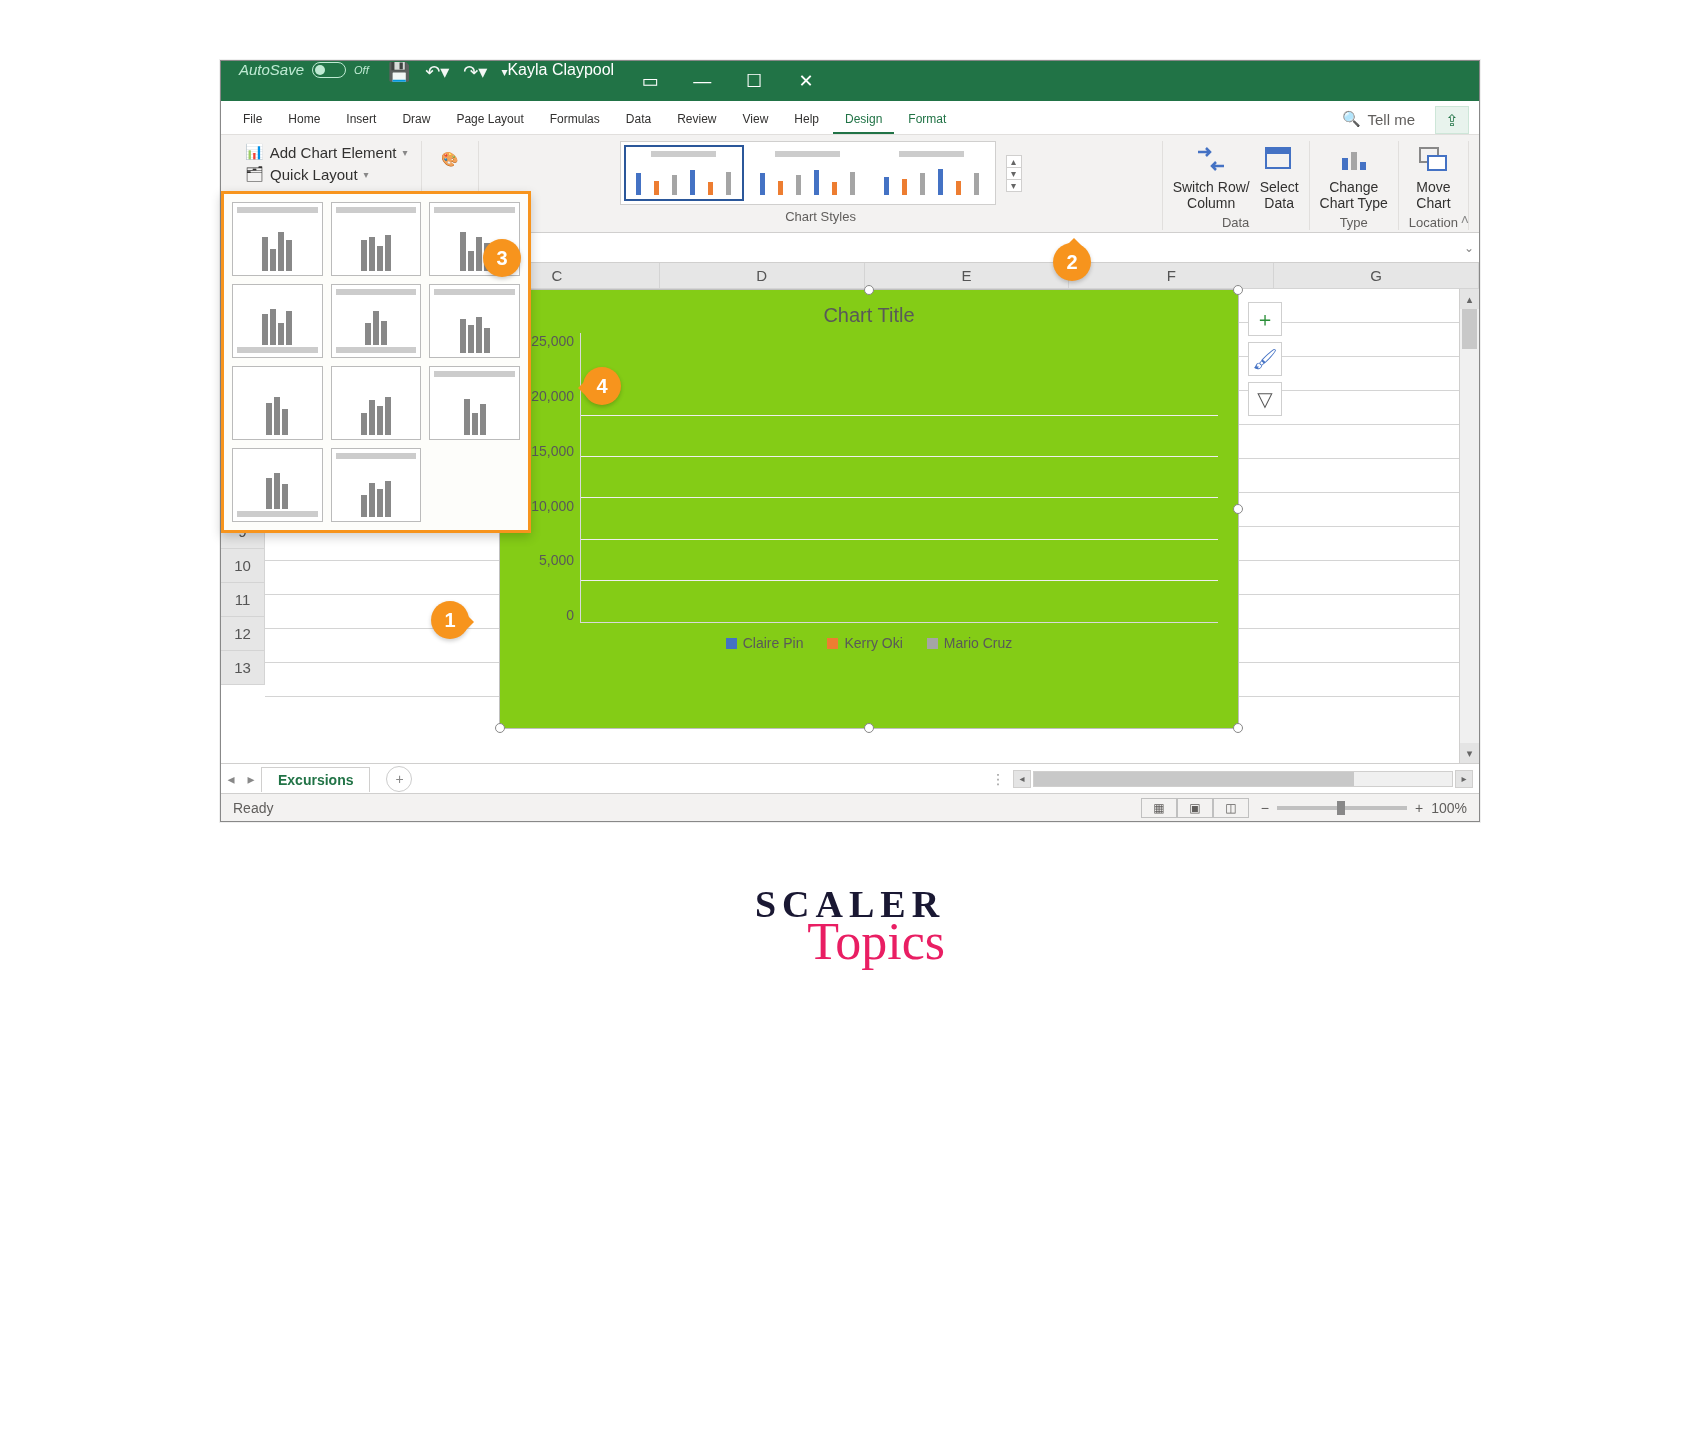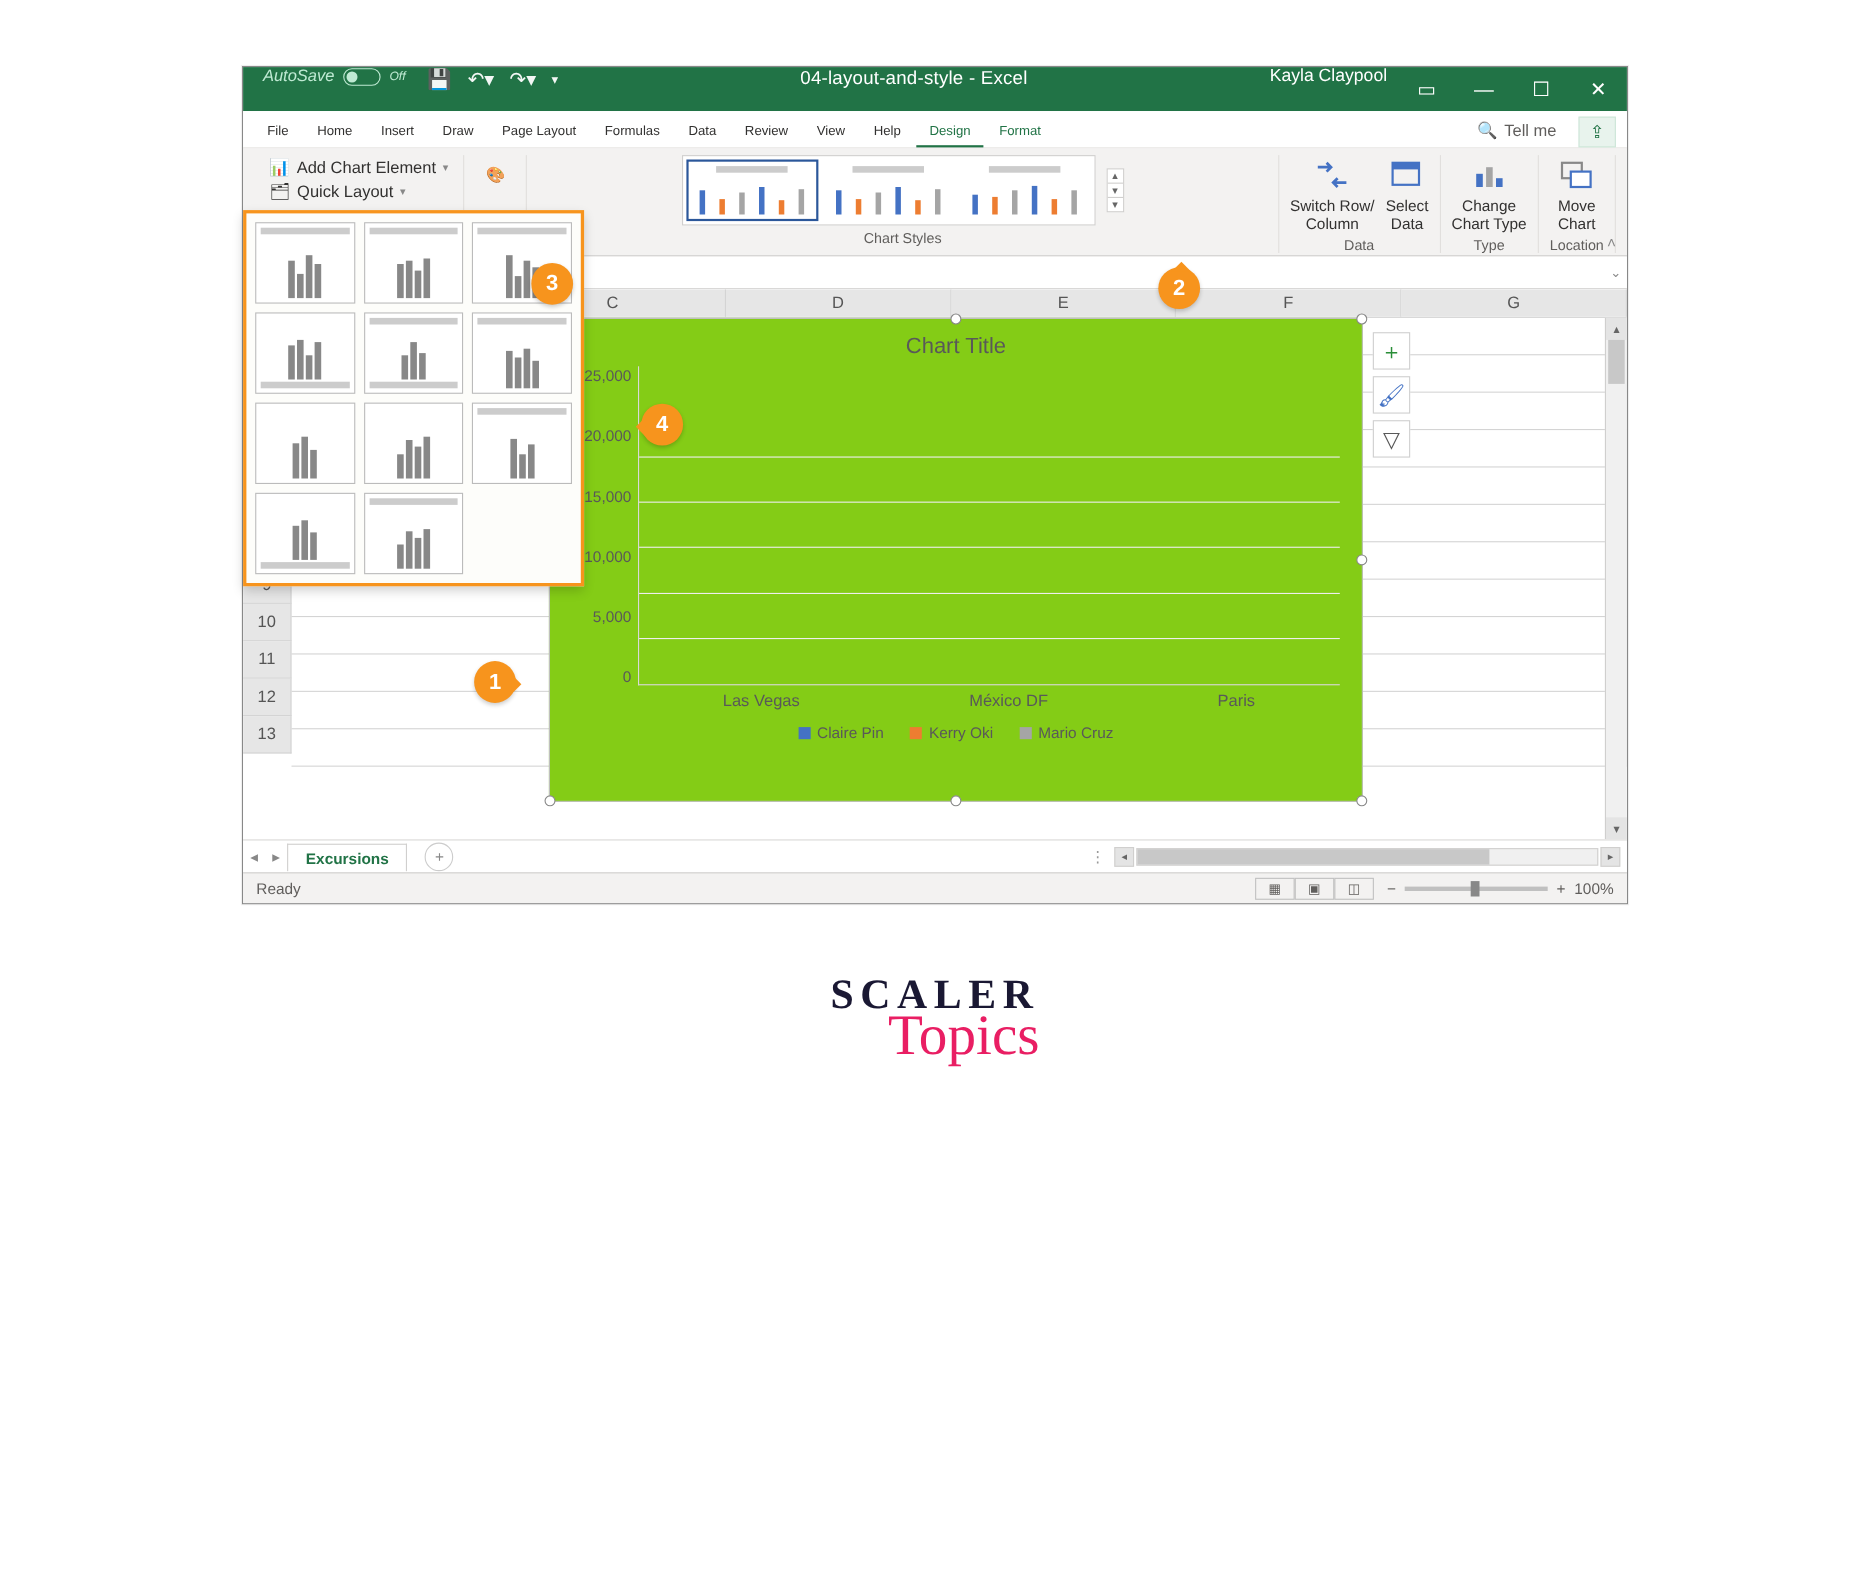--- a/index.html
+++ b/index.html
@@ -155,21 +155,20 @@
           <span class="dot"></span>
         </span>
       <span style="font-size:11px">Off</span>
     </div>
     <div class="qat">
       <span class="qbtn">💾</span>
       <span class="qbtn">↶▾</span>
       <span class="qbtn">↷▾</span>
       <span class="qbtn" style="font-size:12px">▾</span>
     </div>
-    <div class="title">04-layout-and-style - Excel</div>
     <div class="user">Kayla Claypool</div>
     <div class="win">
       <div class="wbtn">▭</div>
       <div class="wbtn">—</div>
       <div class="wbtn">☐</div>
       <div class="wbtn">✕</div>
     </div>
   </div>
 
   <div class="tabs">
@@ -449,25 +448,20 @@
                     <div class="bar" style="height: 88.5714%; background: rgb(165, 165, 165);"></div>
                   </div>
                 </div>
             <div class="gridline" style="bottom: 14.2857%;"></div>
                 <div class="gridline" style="bottom: 28.5714%;"></div>
                 <div class="gridline" style="bottom: 42.8571%;"></div>
                 <div class="gridline" style="bottom: 57.1429%;"></div>
                 <div class="gridline" style="bottom: 71.4286%;"></div>
               </div>
           </div>
-          <div class="xaxis" id="xaxis">
-              <div>Las Vegas</div>
-              <div>México DF</div>
-              <div>Paris</div>
-            </div>
           <div class="legend" id="legend">
               <div class="litem">
                 <span class="sw" style="background: rgb(68, 114, 196);"></span>
                 <span>Claire Pin</span>
               </div>
               <div class="litem">
                 <span class="sw" style="background: rgb(237, 125, 49);"></span>
                 <span>Kerry Oki</span>
               </div>
               <div class="litem">

